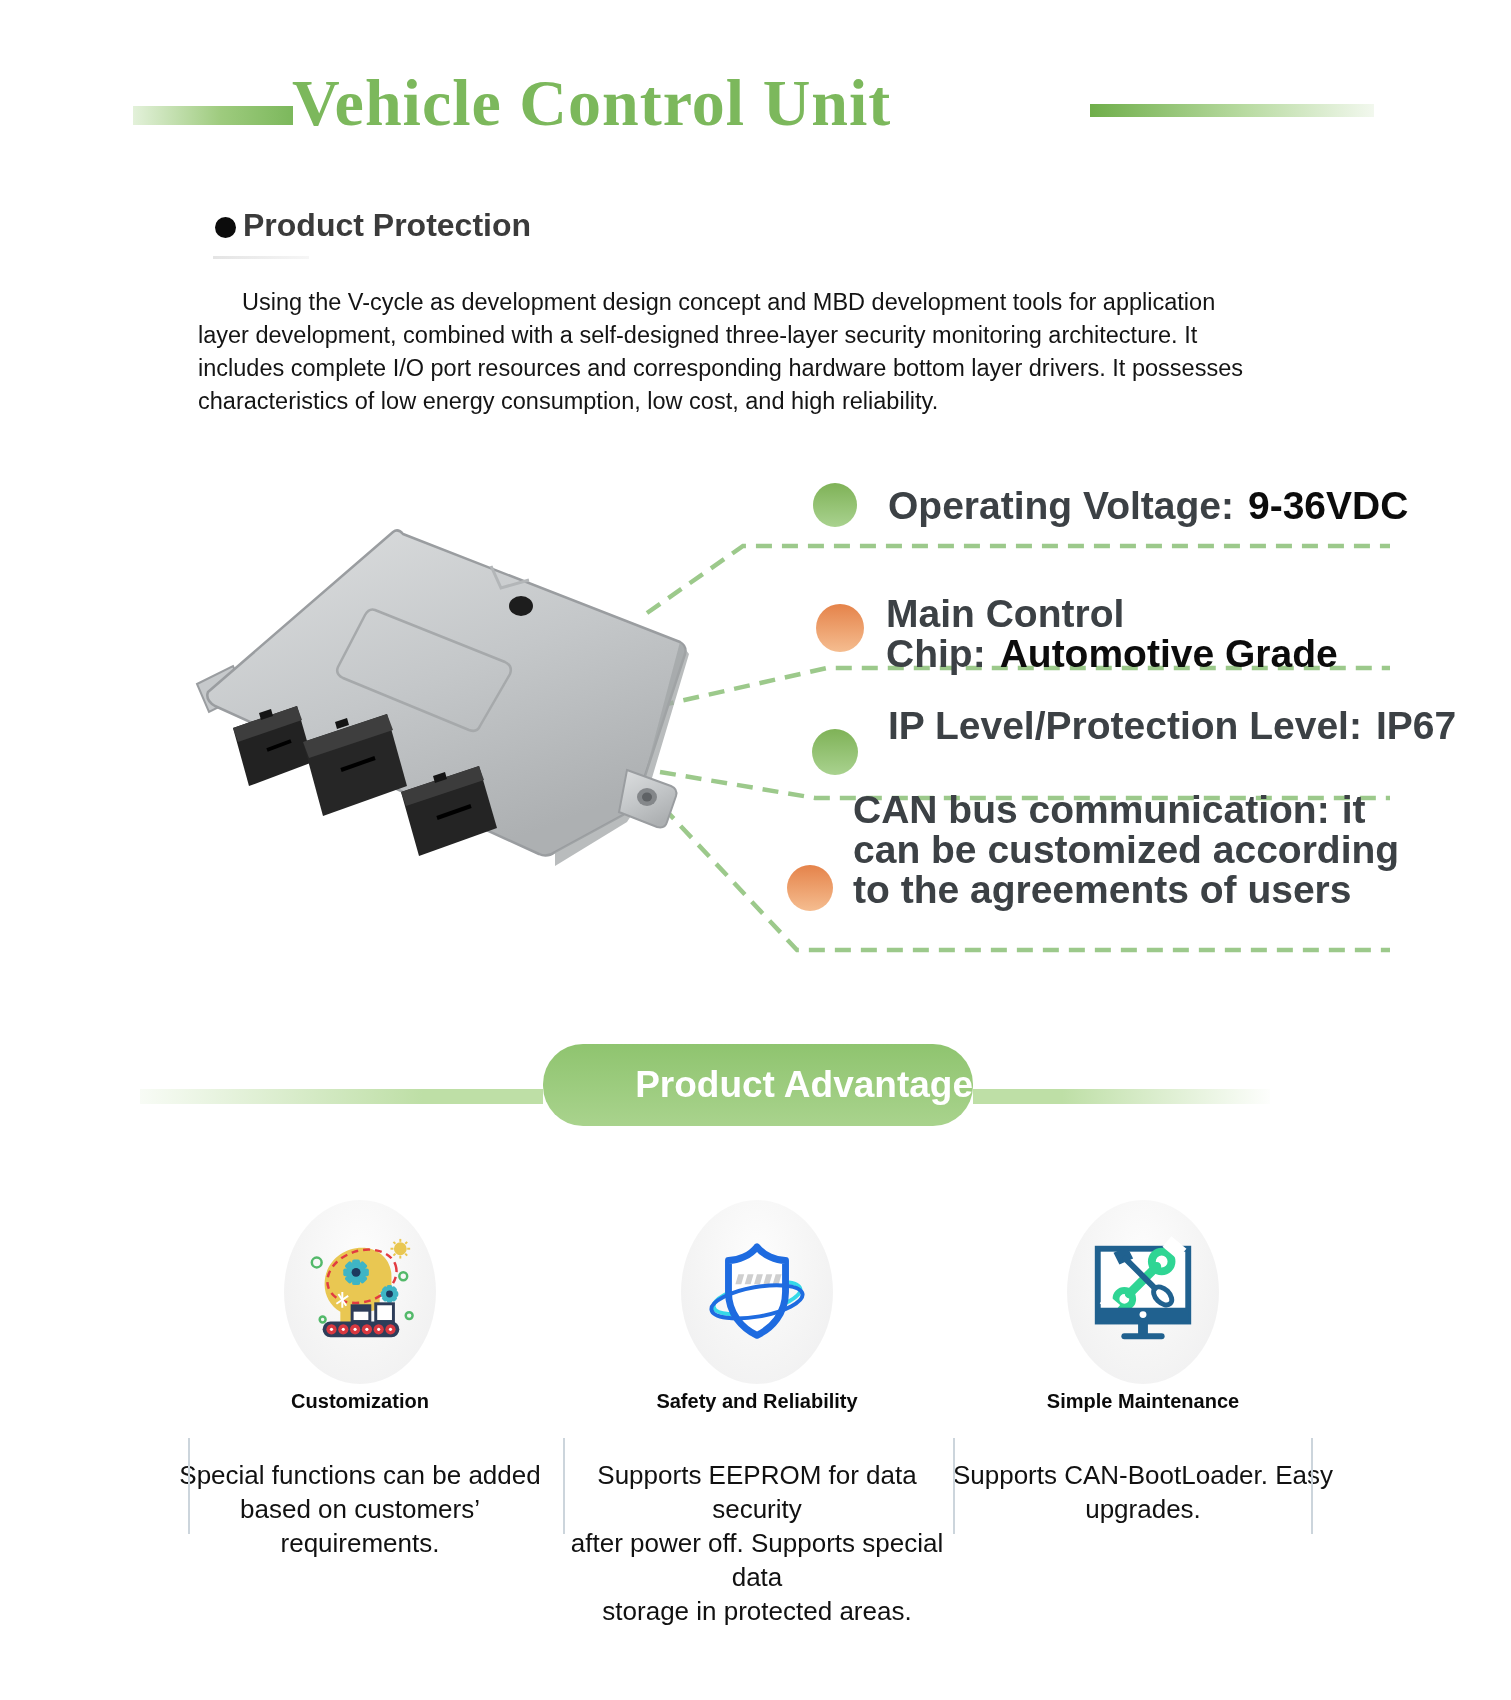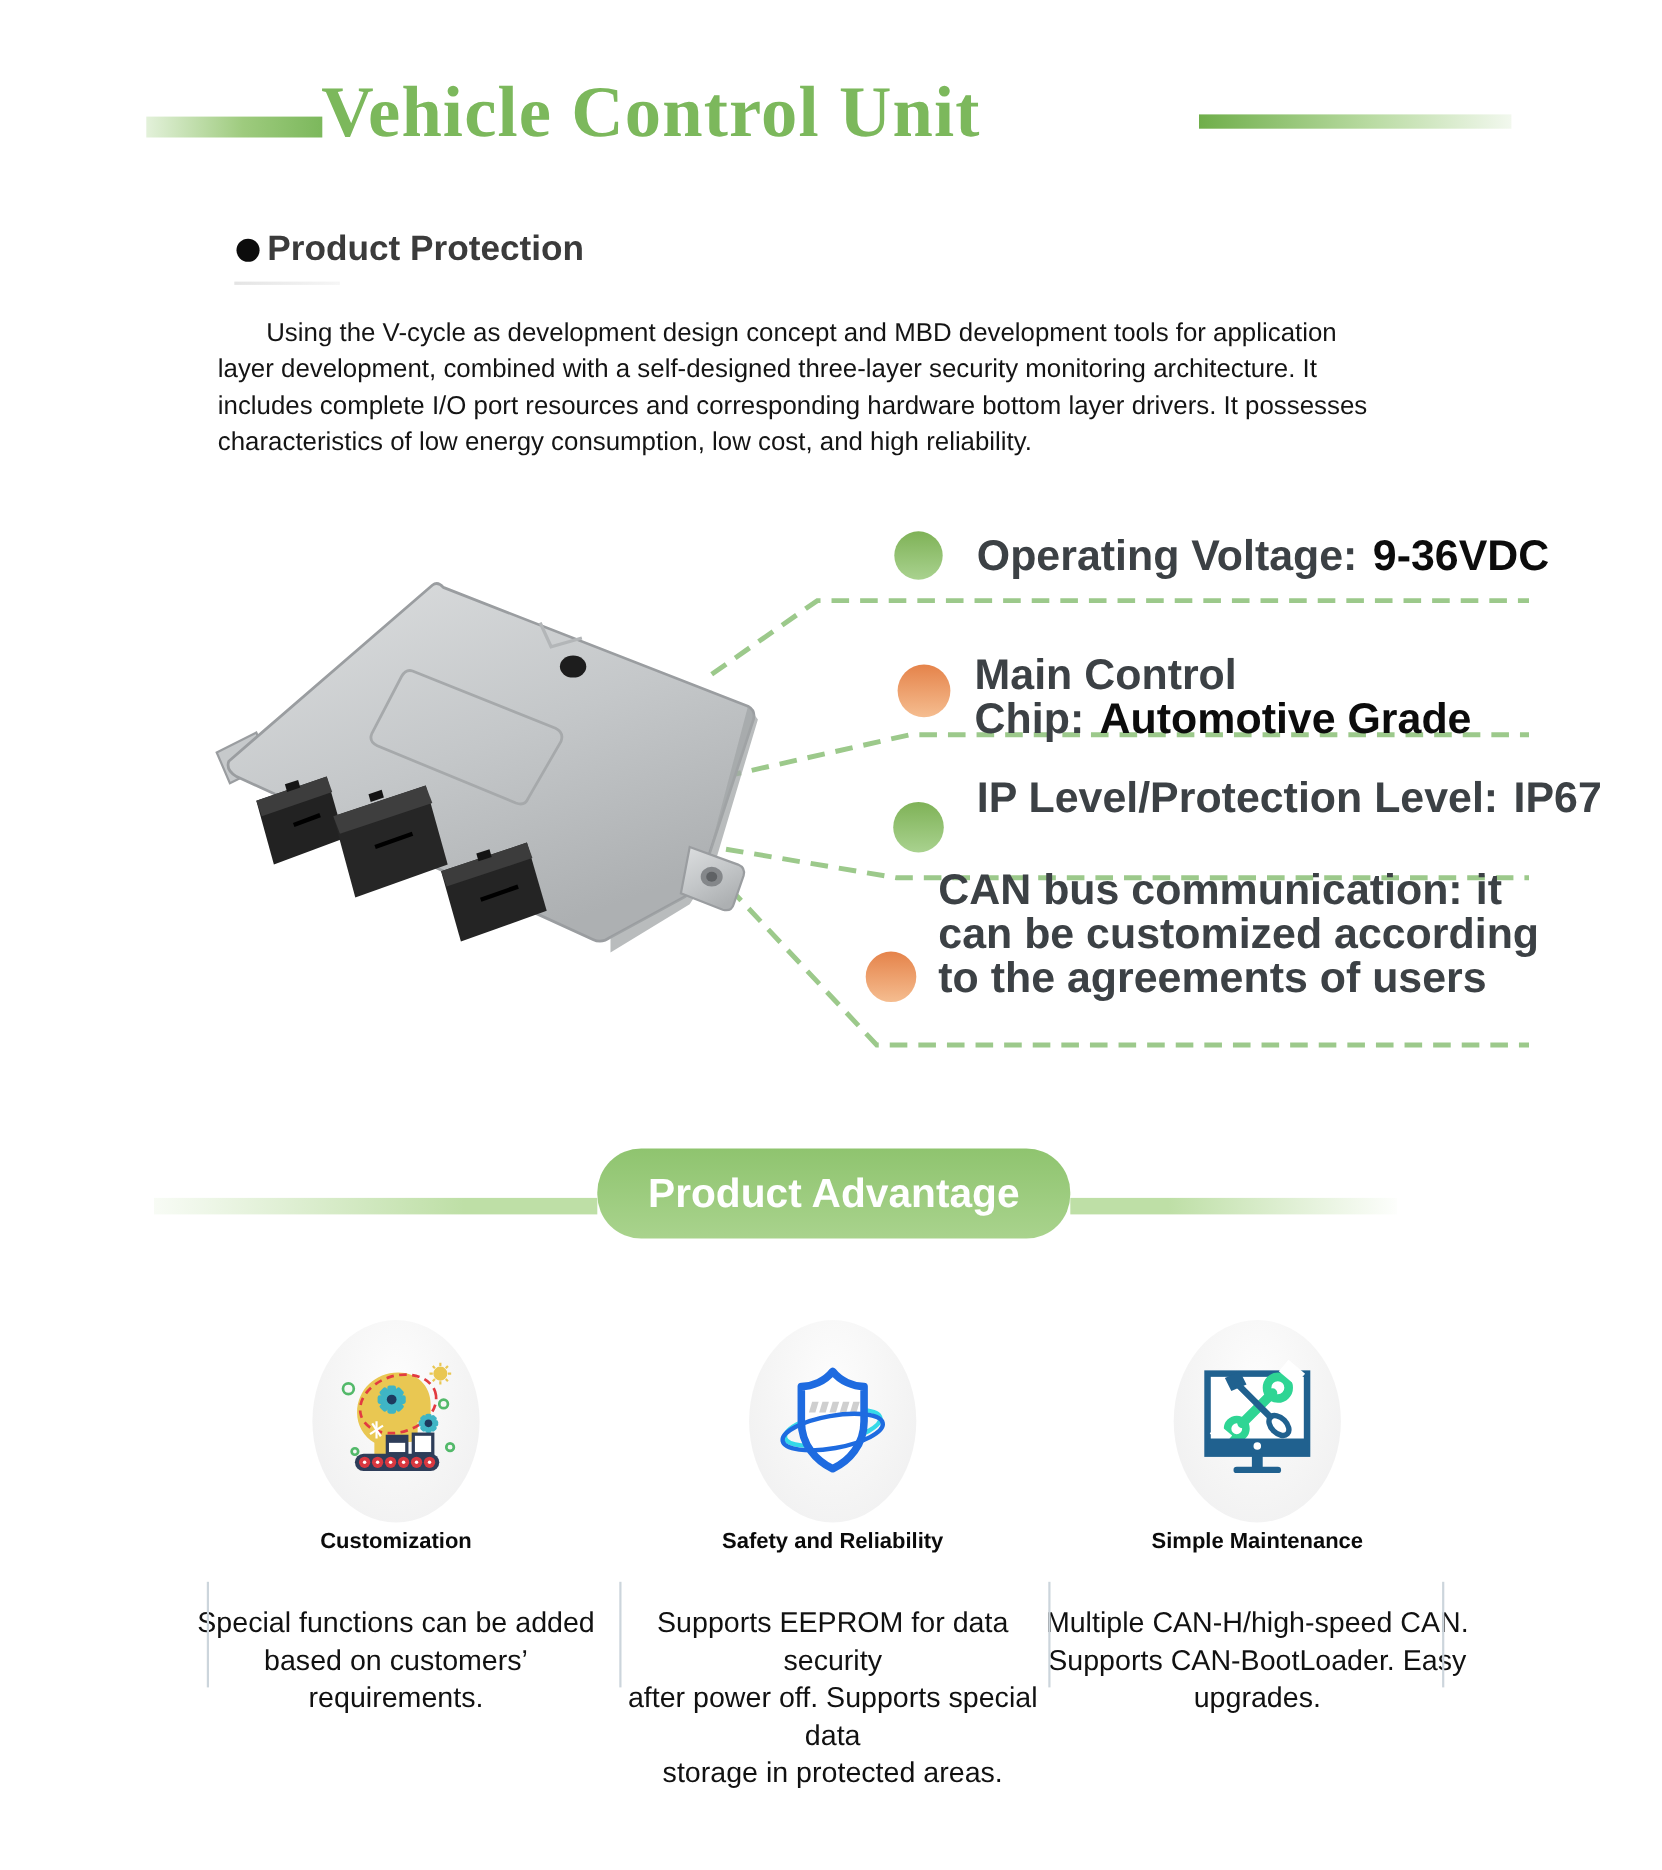--- a/index.html
+++ b/index.html
@@ -34,21 +34,21 @@
   .nowrap{white-space:nowrap;}
 
   
   .banner-bar{position:absolute;top:1089px;height:15px;}
   .banner-bar.left{left:140px;width:403px;
         background:linear-gradient(90deg,rgba(196,226,176,0.12),#bedfa6 70%);}
   .banner-bar.right{left:973px;width:297px;
         background:linear-gradient(90deg,#bedfa6 30%,rgba(236,246,229,0.1));}
   .banner-pill{position:absolute;left:543px;top:1044px;width:430px;height:82px;border-radius:40px;
         background:linear-gradient(180deg,#8fc46f 0%,#a9d38d 100%);
-        display:flex;align-items:center;justify-content:center;}
+        display:flex;align-items:center;justify-content:flex-end;}
   .banner-pill span{color:#ffffff;font-size:37px;font-weight:bold;white-space:nowrap;}
 
   
   .adv-ellipse{position:absolute;top:1200px;width:152px;height:184px;border-radius:50%;
         background:radial-gradient(ellipse at 50% 32%,#fdfdfd 0%,#f4f4f4 60%,#eeeeef 100%);}
   .adv-icon{position:absolute;top:1233px;width:118px;height:118px;}
   .adv-title{position:absolute;top:1390px;width:390px;text-align:center;
              font-size:20px;font-weight:bold;color:#0b0b0b;white-space:nowrap;}
   .adv-desc{position:absolute;top:1458px;width:390px;text-align:center;
             font-size:26px;line-height:34px;color:#111111;}
@@ -244,21 +244,20 @@
     <polygon points="30,20 44,14 50,26 36,32" fill="#20618f"></polygon>
     <line x1="42" y1="26" x2="72" y2="56" stroke="#20618f" stroke-width="6" stroke-linecap="round"></line>
     <ellipse cx="80" cy="64" rx="11" ry="7" stroke="#20618f" stroke-width="5" transform="rotate(45 80 64)"></ellipse>
     <rect x="14" y="76" width="92" height="14" fill="#20618f"></rect>
     <circle cx="60" cy="83" r="3.5" fill="#ffffff"></circle>
     <rect x="55" y="90" width="10" height="13" fill="#20618f"></rect>
     <rect x="38" y="102" width="44" height="6" rx="3" fill="#20618f"></rect>
   </svg>
   <div class="adv-title" style="left:948px;">Simple Maintenance</div>
   <div class="adv-desc" style="left:948px;">
-    <div>Multiple CAN-H/high-speed CAN.</div>
     <div>Supports CAN-BootLoader. Easy</div>
     <div>upgrades.</div>
   </div>
 
   <div class="divider" style="left:188px;"></div>
   <div class="divider" style="left:563px;"></div>
   <div class="divider" style="left:953px;"></div>
   <div class="divider" style="left:1311px;"></div>
 
 </div>

